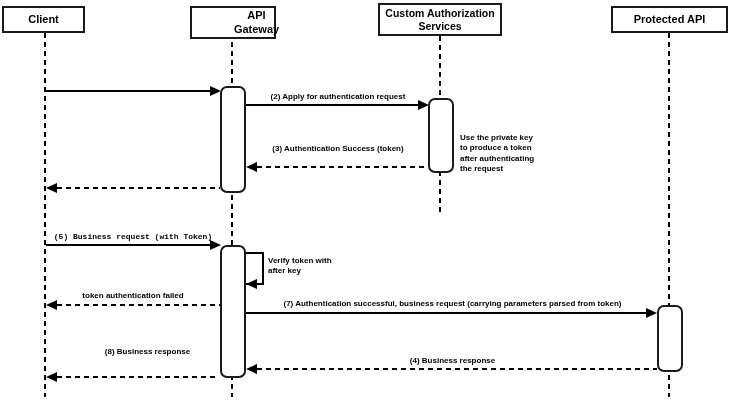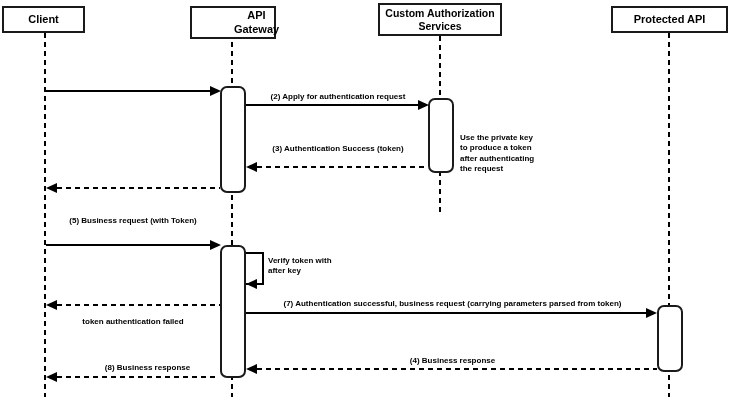--- a/index.html
+++ b/index.html
@@ -78,25 +78,25 @@
 
   
   .mlabel {
     position:absolute; font-size:8px; font-weight:bold; text-align:center;
     white-space:nowrap; z-index:6; color:#000;
   }
   .t-m1  { left:46px;  top:78px;  width:174px; }
   .t-m2  { left:248px; top:92px;  width:180px; }
   .t-m3  { left:248px; top:144px; width:180px; }
   .t-m4  { left:46px;  top:175px; width:174px; }
-  .t-m5  { left:46px;  top:216px; width:174px; }
-  .t-m7  { left:46px;  top:291px; width:174px;margin-top:26px; }
+  .t-m5  { left:46px;  top:232px; width:174px;font-family:Liberation Mono, monospace; }
+  .t-m7  { left:46px;  top:291px; width:174px; }
   .t-m8  { left:248px; top:299px; width:409px; }
   .t-m9  { left:248px; top:356px; width:409px; }
-  .t-m10 { left:46px;  top:363px; width:175px;padding-left:28px; }
+  .t-m10 { left:46px;  top:347px; width:175px;padding-left:28px; }
 
   
   .note {
     position:absolute; font-size:8px; font-weight:bold; line-height:1.3;
     text-align:left; z-index:6; color:#000; white-space:normal;
   }
   .note-private-key { left:460px; top:117px; width:80px;margin-top:16px; }
   .note-verify      { left:268px; top:256px; width:72px; }
 </style>
 </head>

